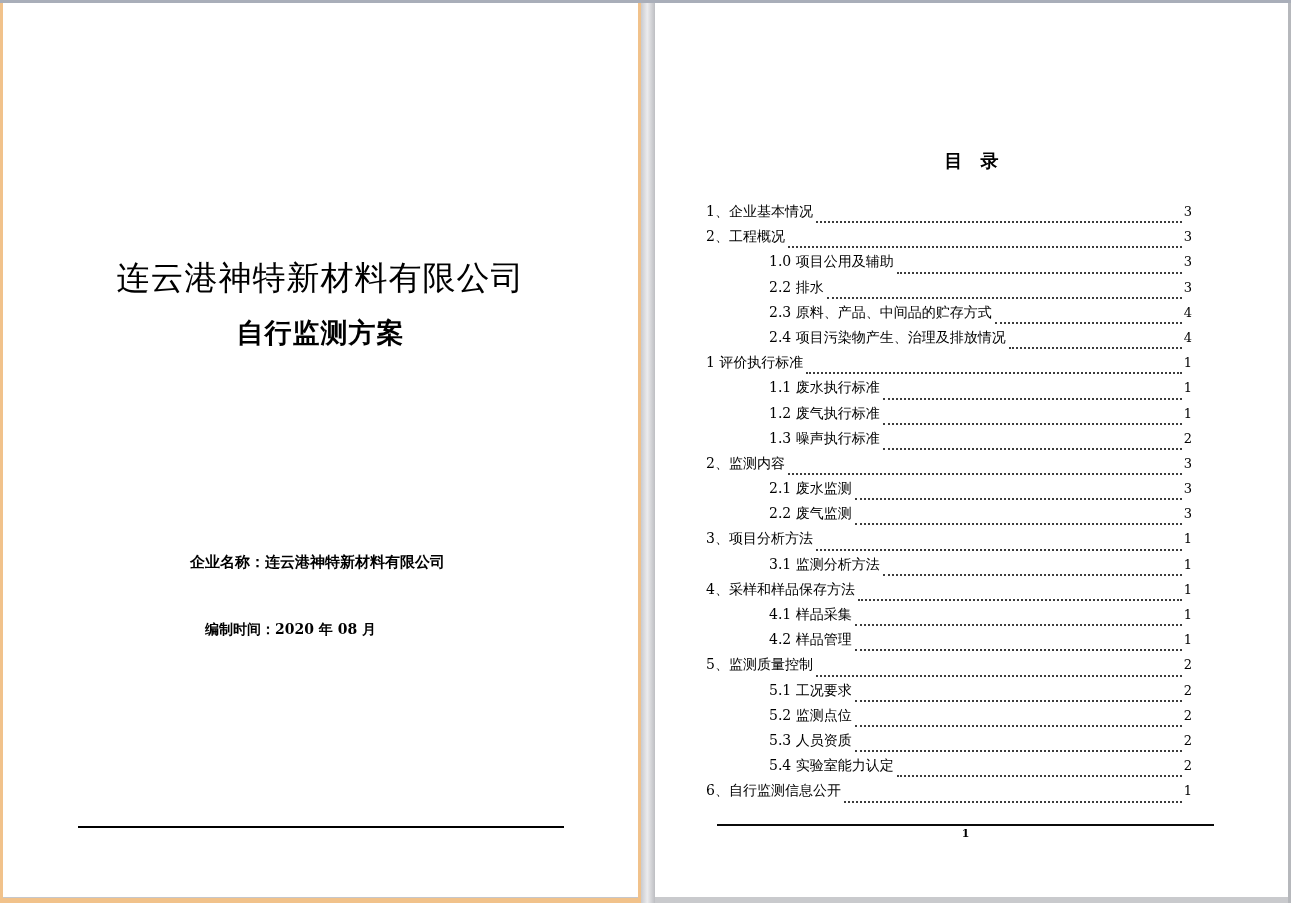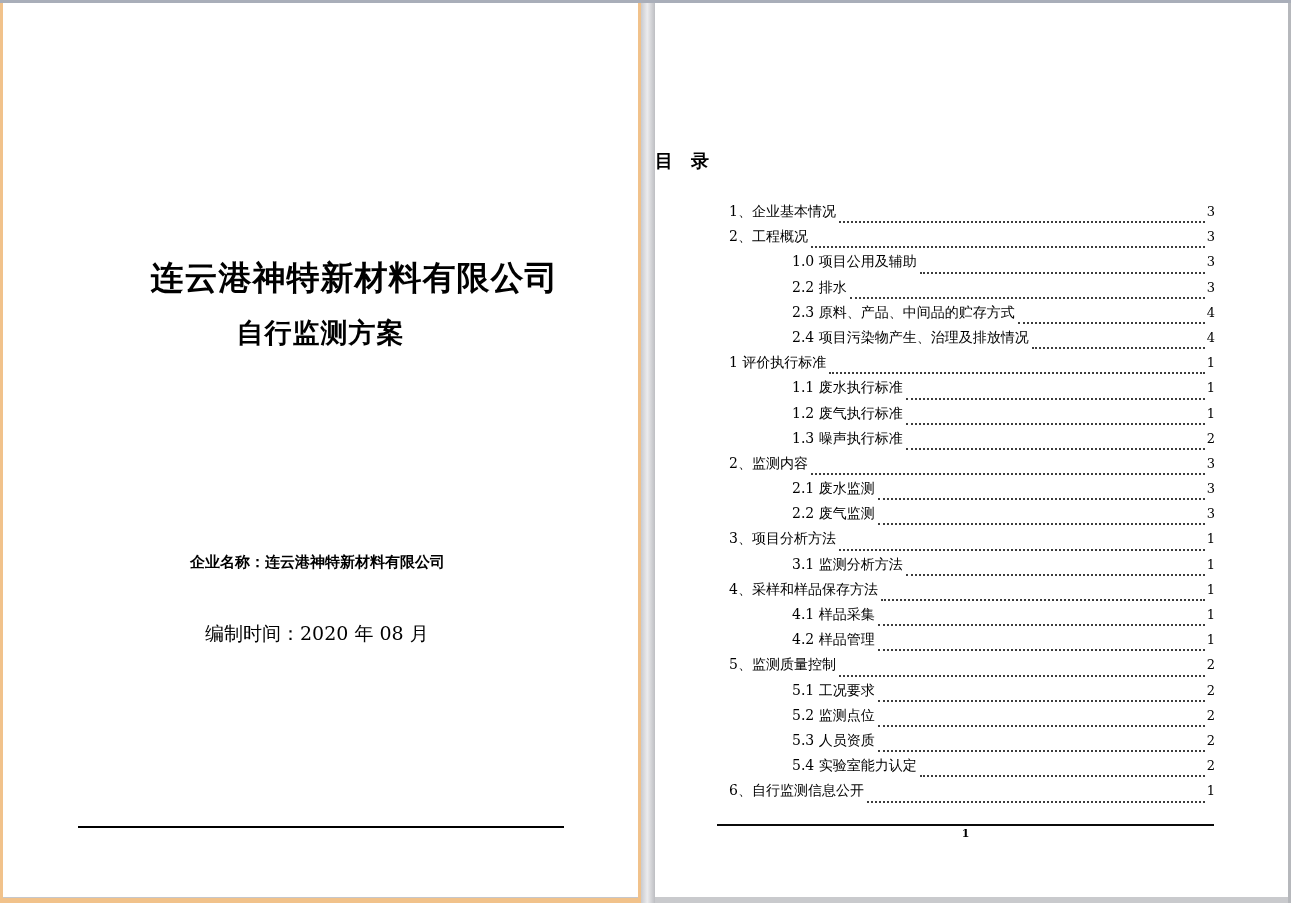--- a/index.html
+++ b/index.html
@@ -18,31 +18,31 @@
     background:linear-gradient(to right,#c9cacd,#ebebed 45%,#bdbec2);z-index:3;}
   .strip-right{position:absolute;left:1288px;top:0;width:3px;height:903px;background:#b6b8bc;z-index:5;}
   .strip-bottom-right{position:absolute;left:655px;top:897px;width:633px;height:6px;background:#c9cacd;z-index:4;}
 
   .page{position:absolute;top:3px;height:894px;background:#fff;z-index:2;}
   .page-left{left:3px;width:635px;}
   .page-right{left:655px;width:633px;}
 
   
   .cover-title1{position:absolute;top:253px;left:0;width:100%;text-align:center;
-    font-size:33px;font-weight:bold;letter-spacing:1px;white-space:nowrap;margin-left:34px;}
+    font-size:33px;font-weight:normal;letter-spacing:1px;white-space:nowrap;}
   .cover-title2{position:absolute;top:312px;left:0;width:100%;text-align:center;
     font-size:27px;font-weight:bold;letter-spacing:1px;white-space:nowrap;}
   .cover-company{position:absolute;top:550px;left:187px;font-size:15px;font-weight:bold;white-space:nowrap;}
-  .cover-date{position:absolute;top:618px;left:202px;font-size:19px;font-weight:normal;white-space:nowrap;}
+  .cover-date{position:absolute;top:618px;left:202px;font-size:14px;font-weight:bold;white-space:nowrap;}
   .cover-footer-line{position:absolute;top:823px;left:75px;width:486px;height:2px;background:#000;}
 
   
-  .toc-title{position:absolute;top:146px;left:0;width:100%;
+  .toc-title{position:absolute;top:146px;left:0;width:100%;text-align:center;
     font-size:18px;font-weight:bold;white-space:nowrap;}
-  .toc-list{position:absolute;top:200px;left:74px;width:486px;}
+  .toc-list{position:absolute;top:200px;left:51px;width:486px;}
   .toc-row{display:flex;align-items:baseline;height:25.2px;font-size:14px;white-space:nowrap;}
   .toc-row.lvl2{padding-left:63px;}
   .toc-label{flex:0 0 auto;}
   .toc-leader{flex:1 1 auto;align-self:flex-end;margin:0 2px 5px 3px;border-bottom:2px dotted #3c3c3c;height:0;}
   .toc-page{flex:0 0 auto;font-size:13px;}
   .toc-footer-line{position:absolute;top:821px;left:62px;width:497px;height:2px;background:#0b0b0b;}
   .toc-pagenum{position:absolute;top:824px;left:62px;width:497px;text-align:center;
     font-size:11px;font-weight:bold;}
 </style>
 </head>

